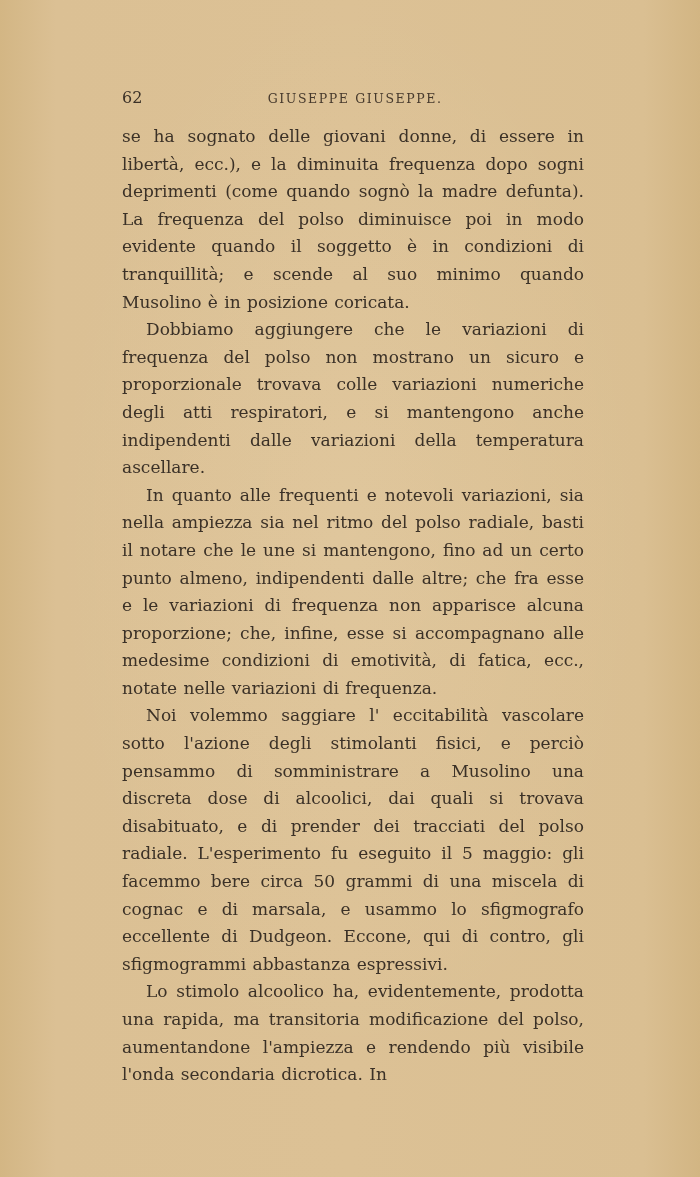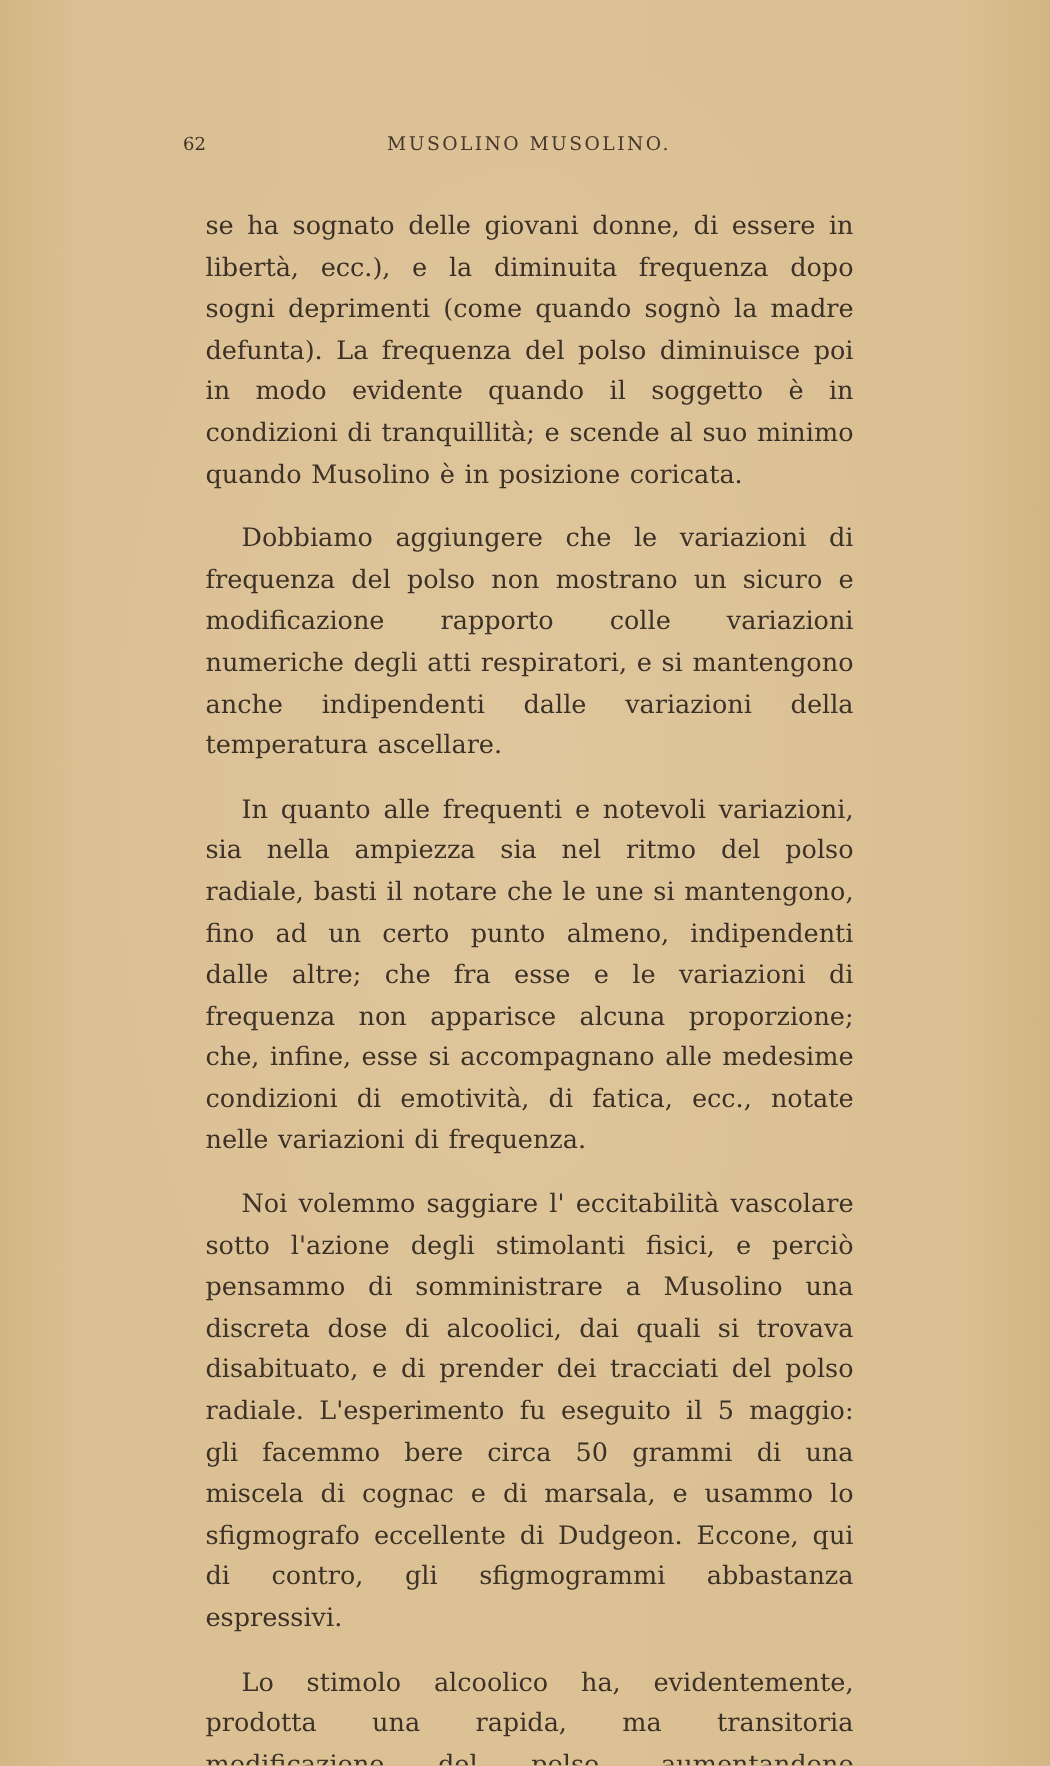--- a/index.html
+++ b/index.html
@@ -20,21 +20,21 @@
   }
   .running-head {
     position: absolute;
     top: 88px;
     left: 122px;
     right: 116px;
     display: flex;
     align-items: baseline;
   }
   .page-number {
-    font-size: 12px;
+    font-size: 16px;
     color: #3b3127;
   }
   .running-title {
     flex: 1;
     text-align: center;
     font-size: 12.5px;
     letter-spacing: 1.6px;
     color: #46392c;
     
     transform: translateX(-8px);
@@ -43,38 +43,38 @@
     position: absolute;
     top: 123px;
     left: 122px;
     width: 462px;
     font-size: 17px;
     line-height: 27.6px;
     text-align: justify;
     word-spacing: 1px;
   }
   .content p {
-    margin: 15px;
+    margin: 0;
     padding: 0;
   }
   .content p.indent {
     text-indent: 24px;
   }
 </style>
 </head>
 <body>
 
 <div class="sheet">
 
   <div class="running-head">
     <span class="page-number">62</span>
-    <span class="running-title">MUSOLINO MUSOLINO.</span>
+    <span class="running-title">GIUSEPPE GIUSEPPE.</span>
   </div>
 
   <div class="content">
     <p>se ha sognato delle giovani donne, di essere in libertà, ecc.), e la diminuita frequenza dopo sogni deprimenti (come quando sognò la madre defunta). La frequenza del polso diminuisce poi in modo evidente quando il soggetto è in condizioni di tranquillità; e scende al suo minimo quando Musolino è in posizione coricata.</p>
-    <p class="indent">Dobbiamo aggiungere che le variazioni di frequenza del polso non mostrano un sicuro e modificazione rapporto colle variazioni numeriche degli atti respiratori, e si mantengono anche indipendenti dalle variazioni della temperatura ascellare.</p>
+    <p class="indent">Dobbiamo aggiungere che le variazioni di frequenza del polso non mostrano un sicuro e proporzionale trovava colle variazioni numeriche degli atti respiratori, e si mantengono anche indipendenti dalle variazioni della temperatura ascellare.</p>
     <p class="indent">In quanto alle frequenti e notevoli variazioni, sia nella ampiezza sia nel ritmo del polso radiale, basti il notare che le une si mantengono, fino ad un certo punto almeno, indipendenti dalle altre; che fra esse e le variazioni di frequenza non apparisce alcuna proporzione; che, infine, esse si accompagnano alle medesime condizioni di emotività, di fatica, ecc., notate nelle variazioni di frequenza.</p>
     <p class="indent">Noi volemmo saggiare l' eccitabilità vascolare sotto l'azione degli stimolanti fisici, e perciò pensammo di somministrare a Musolino una discreta dose di alcoolici, dai quali si trovava disabituato, e di prender dei tracciati del polso radiale. L'esperimento fu eseguito il 5 maggio: gli facemmo bere circa 50 grammi di una miscela di cognac e di marsala, e usammo lo sfigmografo eccellente di Dudgeon. Eccone, qui di contro, gli sfigmogrammi abbastanza espressivi.</p>
     <p class="indent">Lo stimolo alcoolico ha, evidentemente, prodotta una rapida, ma transitoria modificazione del polso, aumentandone l'ampiezza e rendendo più visibile l'onda secondaria dicrotica. In</p>
   </div>
 
 </div>
 
 </body></html>

